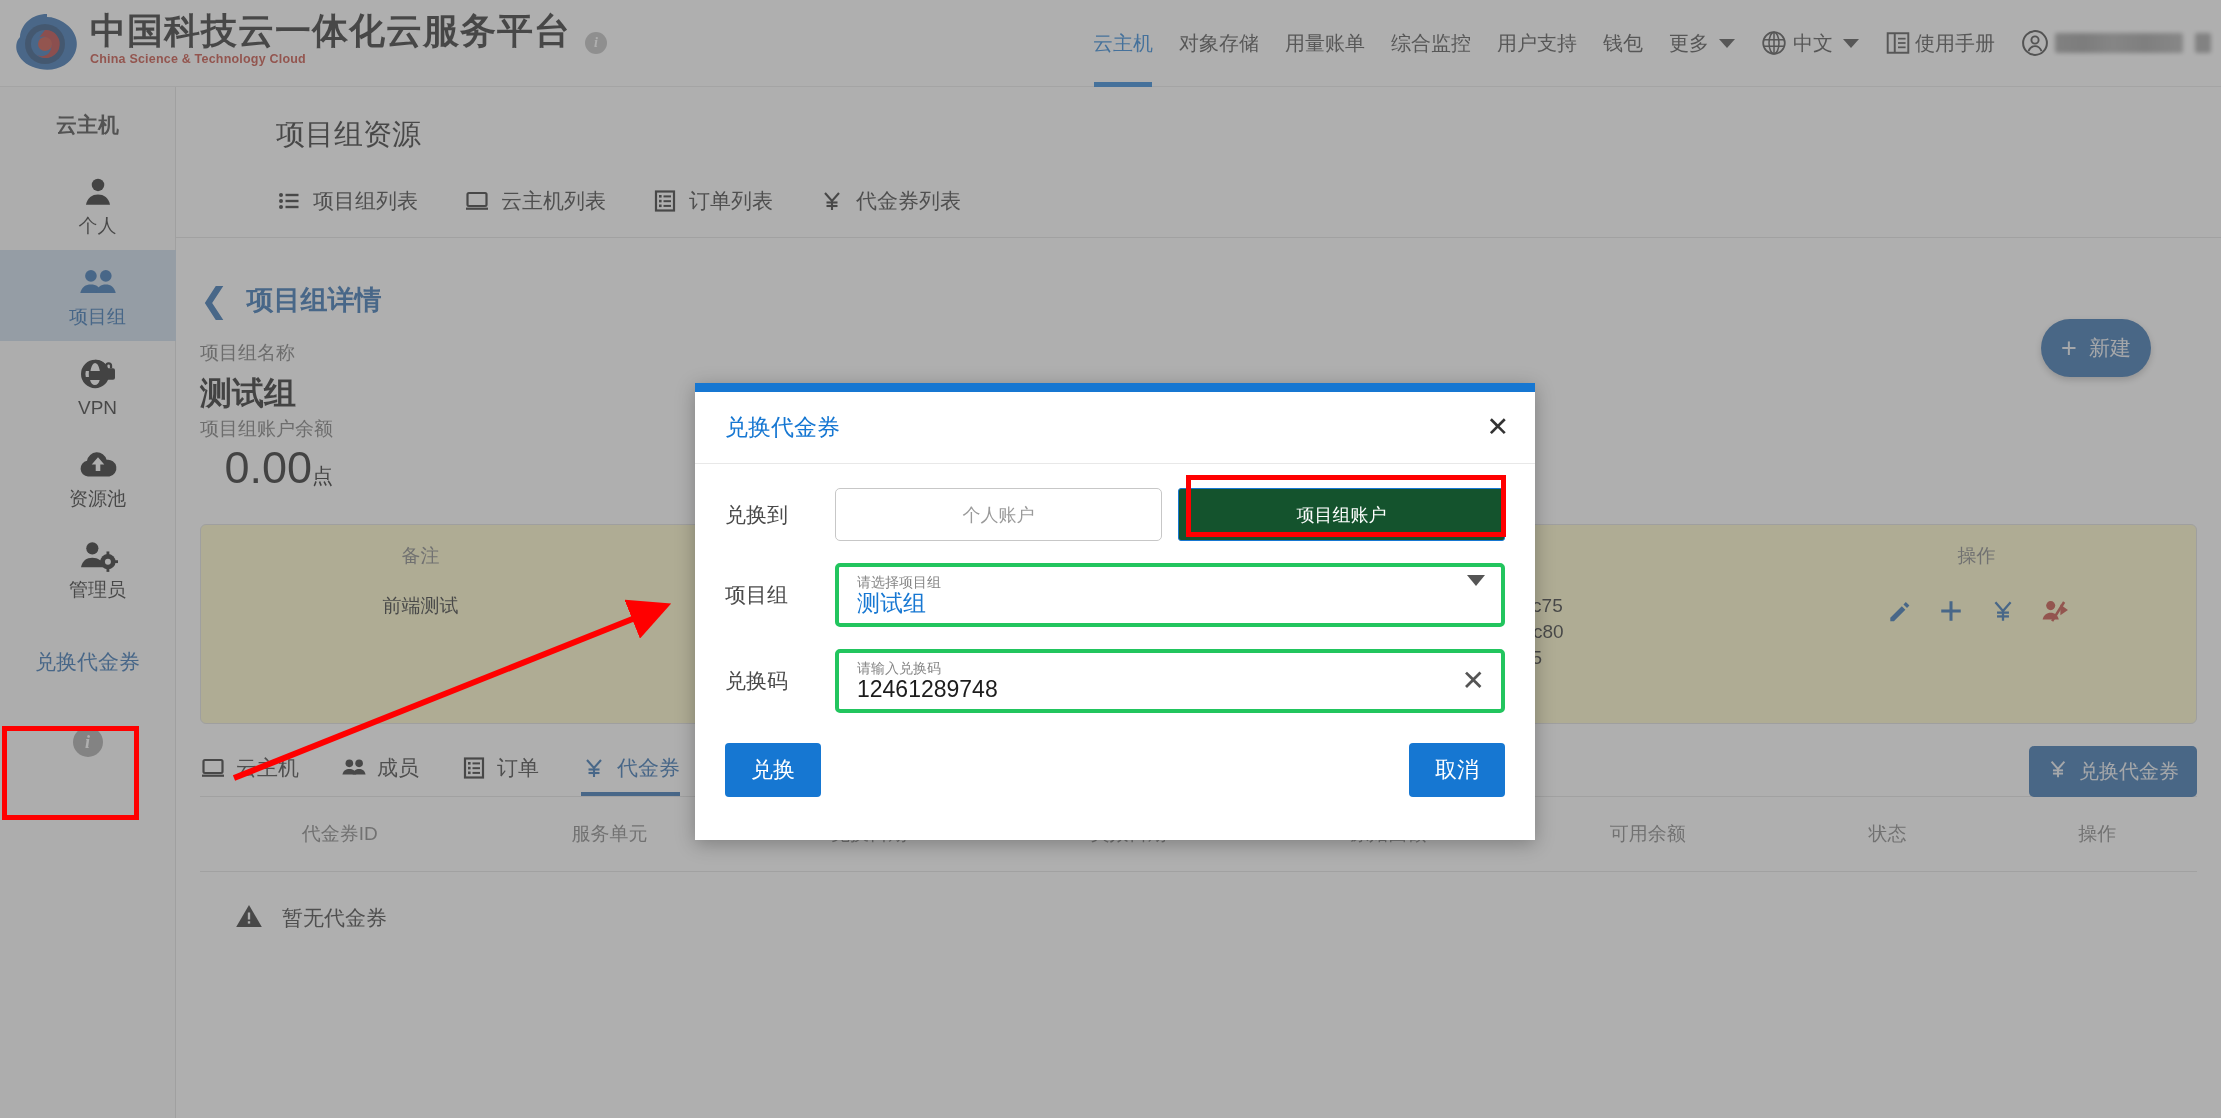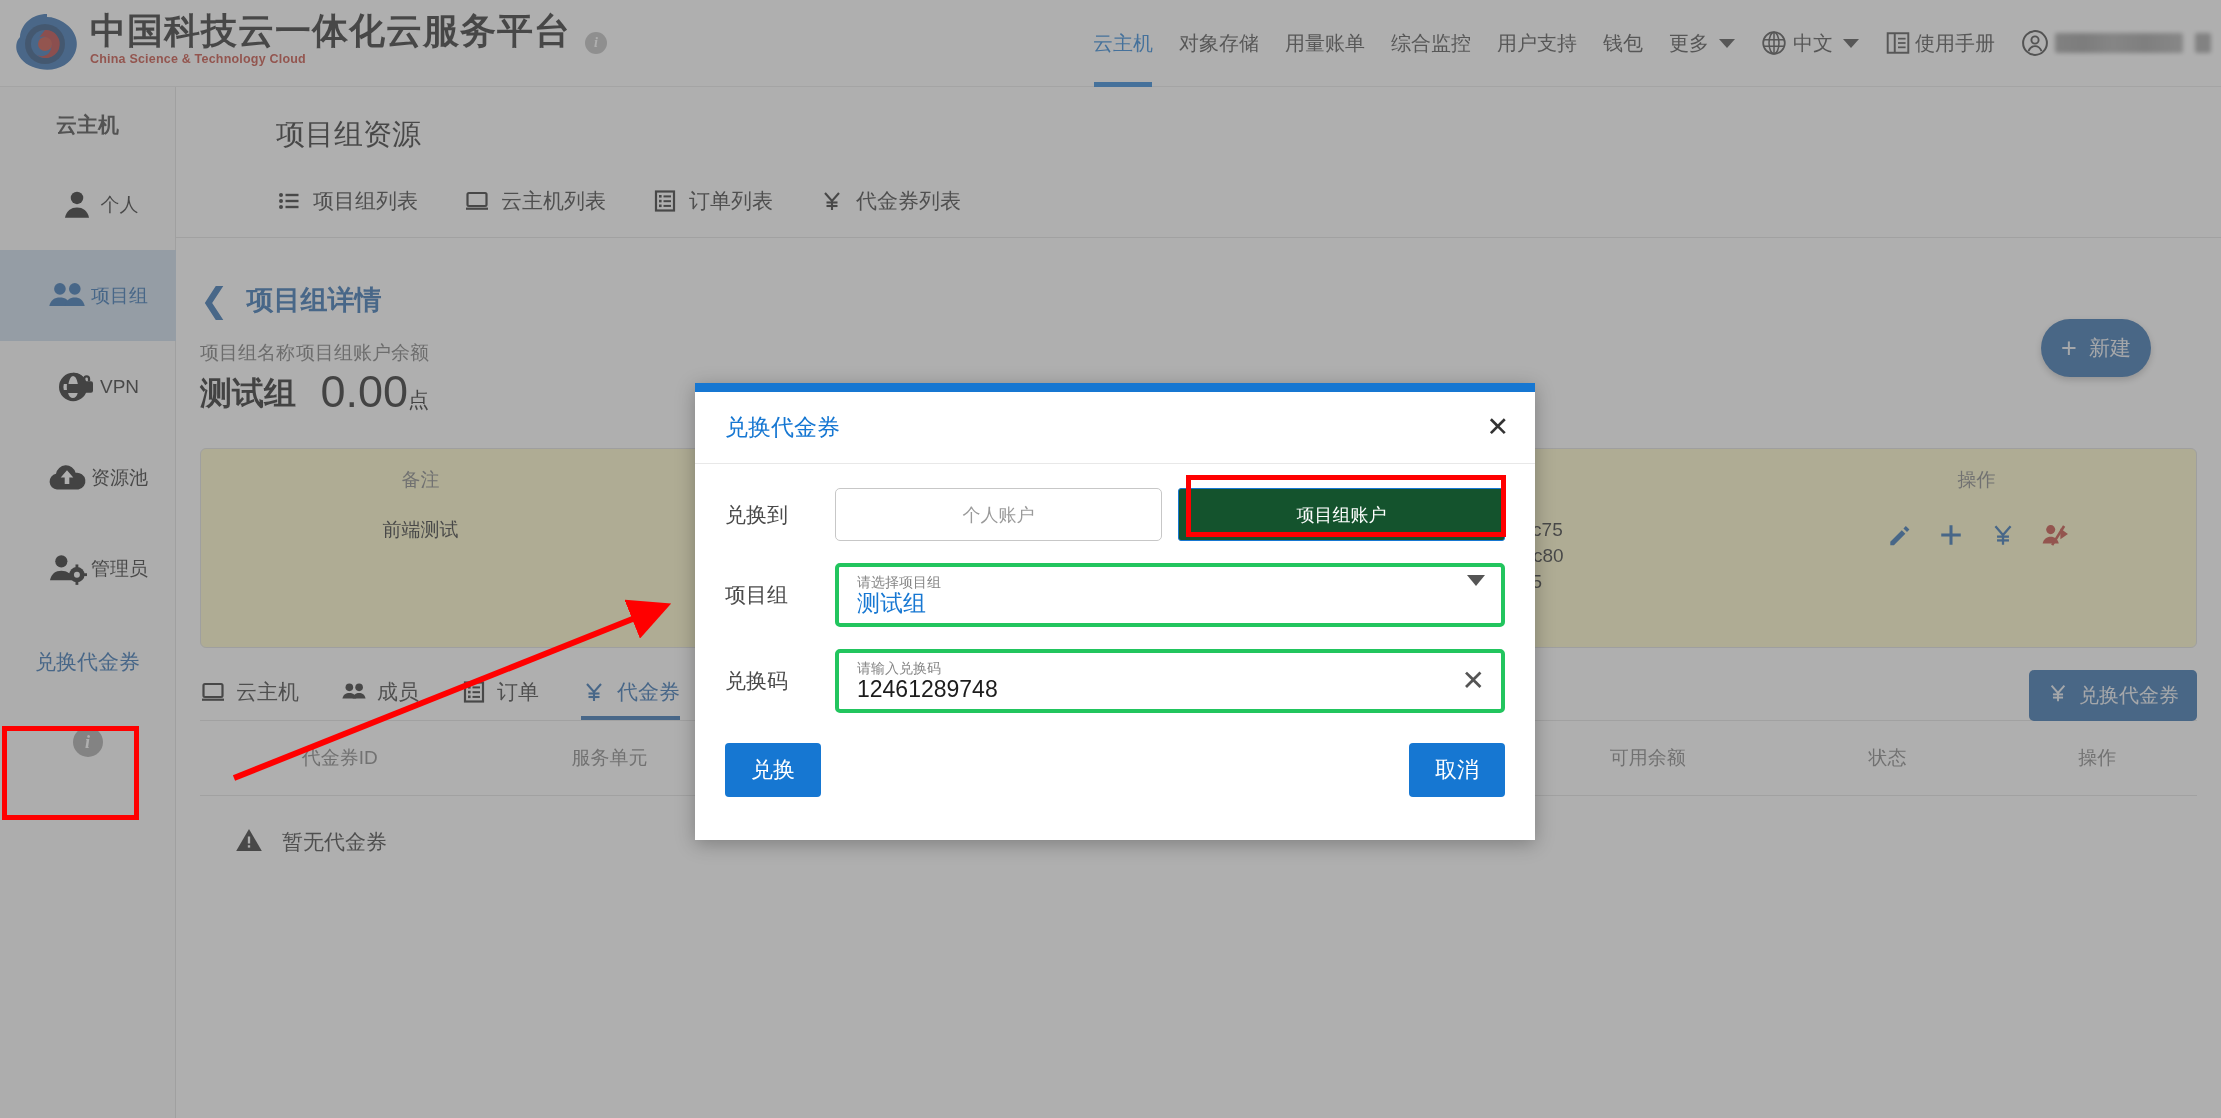--- a/index.html
+++ b/index.html
@@ -56,21 +56,21 @@
   .user-blur2{ width:16px;height:20px;margin-left:12px;background:#9c9c9c;filter:blur(2px);border-radius:2px;}
 
   
   .sidebar {
     position:absolute; left:0; top:87px; width:176px; bottom:0;
     background:#fafafa; border-right:1px solid #dddddd; z-index:9;
     display:flex; flex-direction:column; align-items:center;
   }
   .sb-title { font-size:21px; font-weight:700; color:#333; margin-top:24px; margin-bottom:20px; }
   .sb-item {
-    width:176px; height:91px; display:flex; flex-direction:row;
+    width:176px; height:91px; display:flex; flex-direction:column;
     align-items:center; justify-content:center; cursor:pointer; gap:4px;padding-left:20px;
   }
   .sb-item.active { background:#c5d7e8; }
   .sb-item.active .sb-label { color:#1b5fa8; }
   .sb-icon { width:40px; height:38px; display:flex; align-items:center; justify-content:center;}
   .sb-label { font-size:19px; color:#1c1c1c; line-height:22px; }
   .sb-voucher {
     width:176px; height:95px; display:flex; align-items:center; justify-content:center;
     font-size:21px; color:#1b5fa8; cursor:pointer;
   }
@@ -99,21 +99,21 @@
     background:#1d5fa4; border-radius:29px; color:#e9eef3; display:flex;
     align-items:center; justify-content:center; gap:12px; font-size:21px;
     box-shadow:0 3px 7px rgba(0,0,0,.25); cursor:pointer; z-index:12;
   }
   .fab .plus { font-size:27px; line-height:1; font-weight:400; }
 
   .detail-head { display:flex; align-items:center; gap:18px; padding:44px 0 0 24px; }
   .chev-left { font-size:34px; color:#1b5fa8; line-height:1; font-weight:700; }
   .detail-title { font-size:27px; font-weight:700; color:#1b5fa8; }
 
-  .group-row { display:flex; align-items:flex-start; justify-content:flex-start; padding:22px 65px 0 24px; }
+  .group-row { display:flex; align-items:flex-start; justify-content:space-between; padding:22px 65px 0 24px;flex-direction:column; }
   .gname-label { font-size:19px; color:#6d6d6d; }
   .gname-value { font-size:32px; font-weight:700; color:#111; margin-top:6px; }
   .bal-label { font-size:19px; color:#6d6d6d; text-align:right; }
   .bal-value { font-size:45px; color:#111; text-align:right; margin-top:2px; line-height:48px;}
   .bal-value .unit { font-size:21px; }
 
   .card {
     margin:24px 24px 0 24px; border:1px solid #dcdcdc; border-radius:6px;
     background:#fef9c3; padding:0 0 14px 0;
   }

